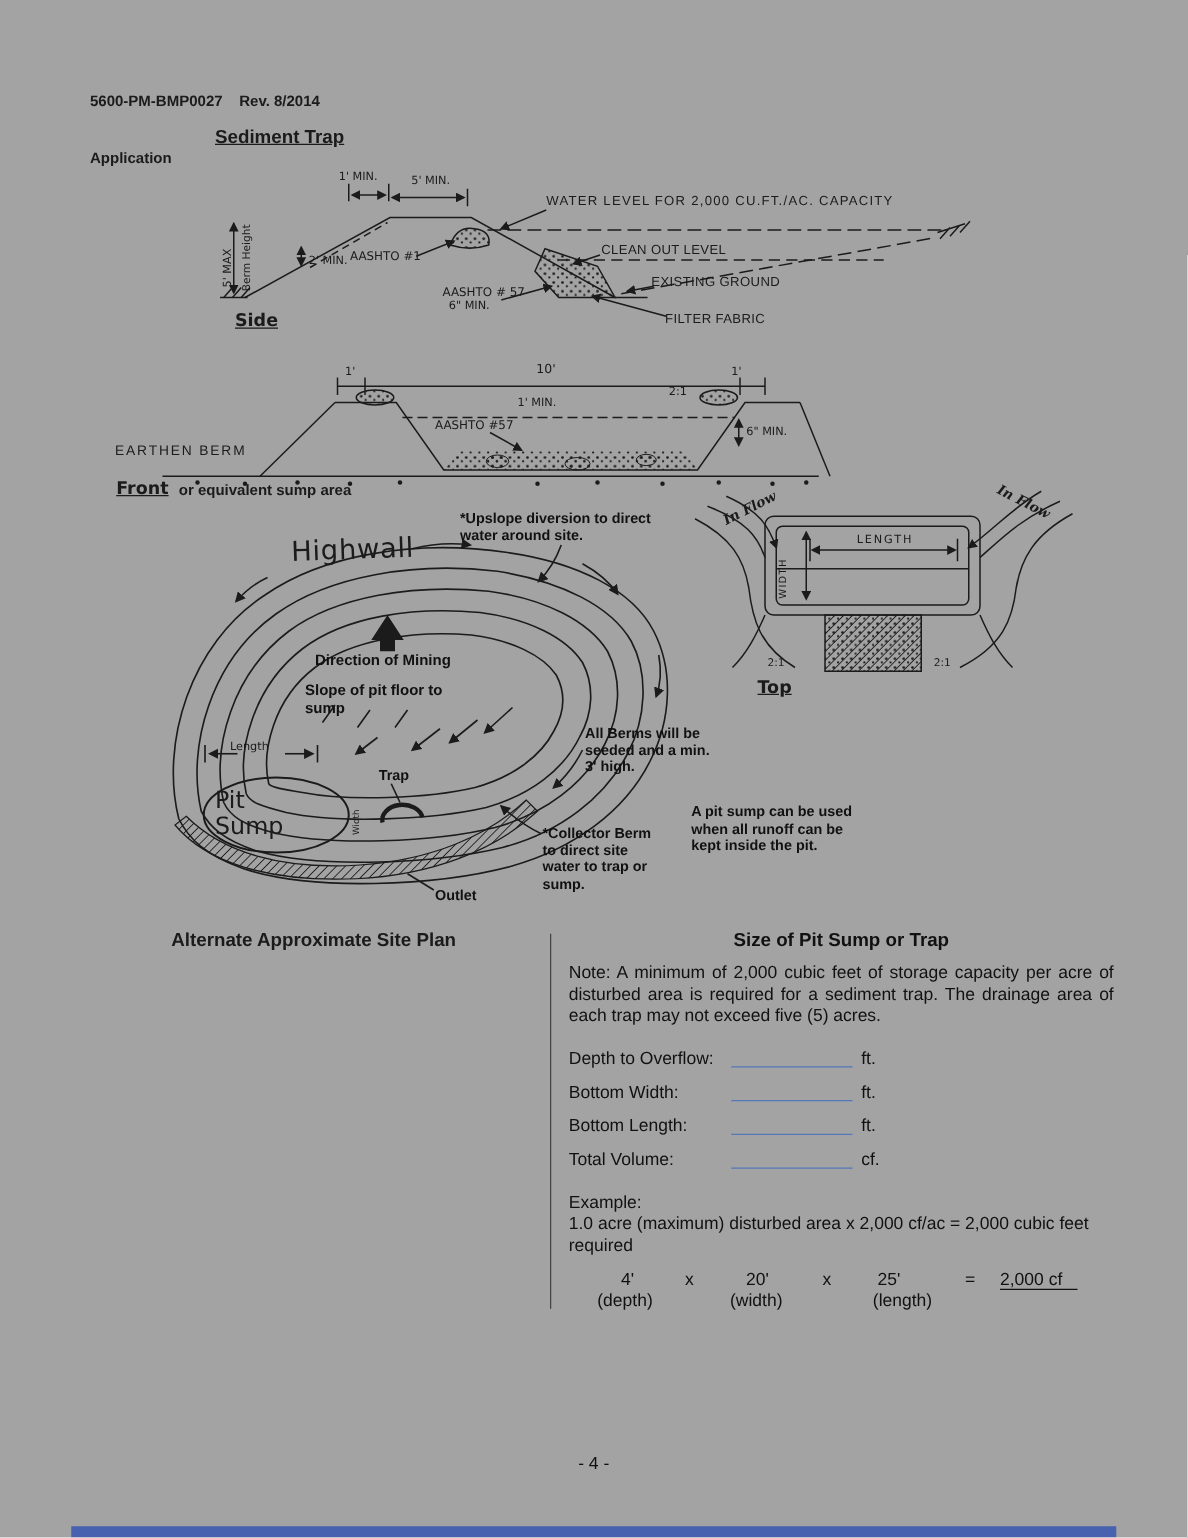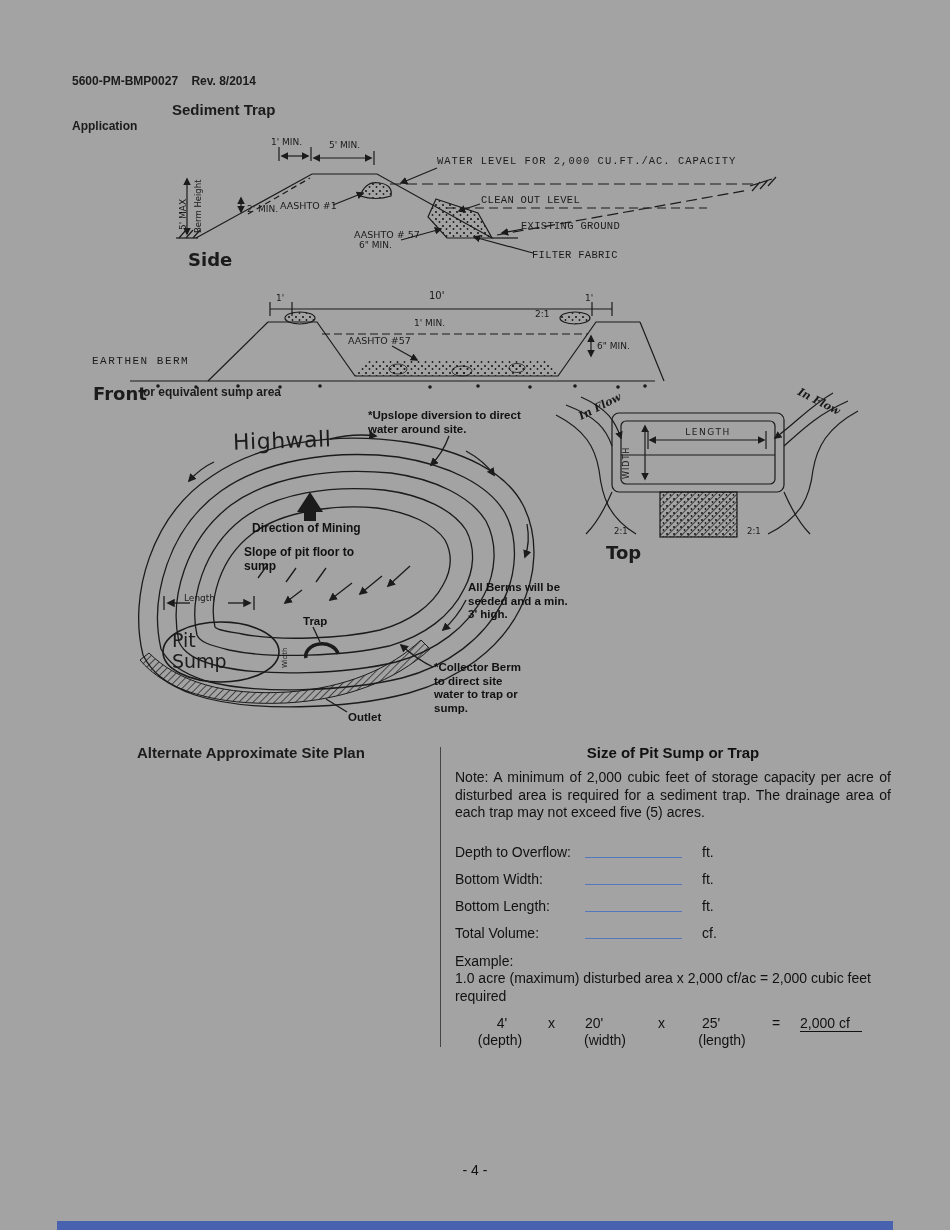--- a/index.html
+++ b/index.html
@@ -1,31 +1,31 @@
 <!DOCTYPE html>
 <html><head>
 <meta charset="utf-8">
 <style>
   *{margin:0;padding:0;box-sizing:border-box}
   html,body{background:#ffffff}
   .page{position:relative;width:950px;height:1230px;background:#a3a3a3;overflow:hidden;
         font-family:"Liberation Sans",sans-serif;color:#1b1b1b}
   .abs{position:absolute}
   .b{font-weight:bold}
-  .u{}
+  .u{text-decoration:underline}
   .hand{font-family:"DejaVu Sans",sans-serif;font-size:9px;white-space:nowrap;color:#1b1b1b}
-  .serif{font-family:Liberation Mono, monospace;font-size:10.5px;letter-spacing:.3px;white-space:nowrap;color:#1b1b1b}
+  .serif{font-family:Liberation Sans, sans-serif;font-size:10.5px;letter-spacing:.3px;white-space:nowrap;color:#1b1b1b}
   .rot{transform-origin:0 0;transform:rotate(-90deg);white-space:nowrap}
-  .cap{font-family:"DejaVu Sans",sans-serif;font-size:18px;font-weight:bold;white-space:nowrap}
+  .cap{font-family:"DejaVu Sans",sans-serif;font-size:14px;font-weight:bold;text-decoration:underline;white-space:nowrap}
   .note{font-family:"Liberation Sans",sans-serif;font-weight:bold;font-size:11.5px;line-height:1.18;color:#111}
   .body14{font-size:14px;line-height:1.26;color:#111;font-family:"Liberation Sans",sans-serif}
-  .frow{display:flex;align-items:flex-end;height:27px}
+  .frow{display:flex;align-items:center;height:27px}
   .flabel{width:130px;font-size:14px;color:#111}
   .fblank{width:97px;height:18px;border-bottom:1.4px solid #5577bb;margin-bottom:2px}
-  .funit{margin-left:20px;font-size:14px;color:#111}
+  .funit{margin-left:7px;font-size:14px;color:#111}
   svg{display:block}
 </style>
 </head>
 <body>
 
 <div class="page">
 
   <svg class="abs" style="left:0;top:0" width="950" height="1230" viewBox="0 0 950 1230">
     <defs>
       <marker id="ah" viewBox="0 0 10 10" refX="8" refY="5" markerWidth="6.5" markerHeight="6.5" orient="auto-start-reverse">
@@ -193,20 +193,21 @@
 
   <div class="abs note" style="left:368px;top:409px;width:168px">*Upslope diversion to direct water around site.</div>
   <div class="abs" style="left:233px;top:428px;font-family:'DejaVu Sans',sans-serif;font-size:22px;letter-spacing:.5px;transform:rotate(-2deg);white-space:nowrap">Highwall</div>
   <div class="abs note" style="left:252px;top:521px;font-size:12px;white-space:nowrap">Direction of Mining</div>
   <div class="abs note" style="left:244px;top:545px;width:112px;font-size:12px">Slope of pit floor to sump</div>
   <div class="abs hand" style="left:184px;top:593px">Length</div>
   <div class="abs note" style="left:303px;top:615px;white-space:nowrap">Trap</div>
   <div class="abs" style="left:172px;top:630px;width:64px;font-family:'DejaVu Sans',sans-serif;font-size:19px;line-height:1.12">Pit Sump</div>
   <div class="abs hand rot" style="left:281px;top:668px;font-size:7px">Width</div>
   <div class="abs note" style="left:468px;top:581px;width:102px">All Berms will be seeded and a min. 3' high.</div>
+  <div class="abs note" style="left:553px;top:644px;width:146px">A pit sump can be used when all runoff can be kept inside the pit.</div>
   <div class="abs note" style="left:434px;top:661px;width:94px">*Collector Berm to direct site water to trap or sump.</div>
   <div class="abs note" style="left:348px;top:711px;white-space:nowrap">Outlet</div>
 
   <div class="abs b" style="left:137px;top:744px;font-size:15px;white-space:nowrap">Alternate Approximate Site Plan</div>
   <div class="abs" style="left:440px;top:747px;width:1.4px;height:300px;background:#444"></div>
 
   <div class="abs" style="left:455px;top:744px;width:436px">
     <div class="b body14" style="text-align:center;font-size:15px">Size of Pit Sump or Trap</div>
     <div class="body14" style="margin-top:6px;text-align:justify">Note:  A minimum of 2,000 cubic feet of storage capacity per acre of disturbed area is required for a sediment trap.  The drainage area of each trap may not exceed five (5) acres.</div>
 
@@ -232,21 +233,21 @@
         <div class="funit">cf.</div>
       </div>
     </div>
 
     <div class="body14" style="margin-top:12px">Example:</div>
     <div class="body14">1.0 acre (maximum) disturbed area x 2,000 cf/ac = 2,000 cubic feet required</div>
 
     <div style="position:relative;height:40px;margin-top:9px;font-size:14px;color:#111">
       <span class="abs" style="left:30px;width:34px;text-align:center">4'</span>
       <span class="abs" style="left:93px">x</span>
-      <span class="abs" style="left:130px;width:40px;text-align:left">20'</span>
+      <span class="abs" style="left:120px;width:40px;text-align:right">20'</span>
       <span class="abs" style="left:203px">x</span>
       <span class="abs" style="left:247px;width:40px;">25'</span>
       <span class="abs" style="left:317px">=</span>
       <span class="abs" style="left:345px;width:62px;text-align:left;border-bottom:1.4px solid #111">2,000 cf</span>
       <span class="abs" style="left:14px;top:17px;width:62px;text-align:center">(depth)</span>
       <span class="abs" style="left:122px;top:17px;width:56px;text-align:center">(width)</span>
       <span class="abs" style="left:236px;top:17px;width:62px;text-align:center">(length)</span>
     </div>
   </div>
 

